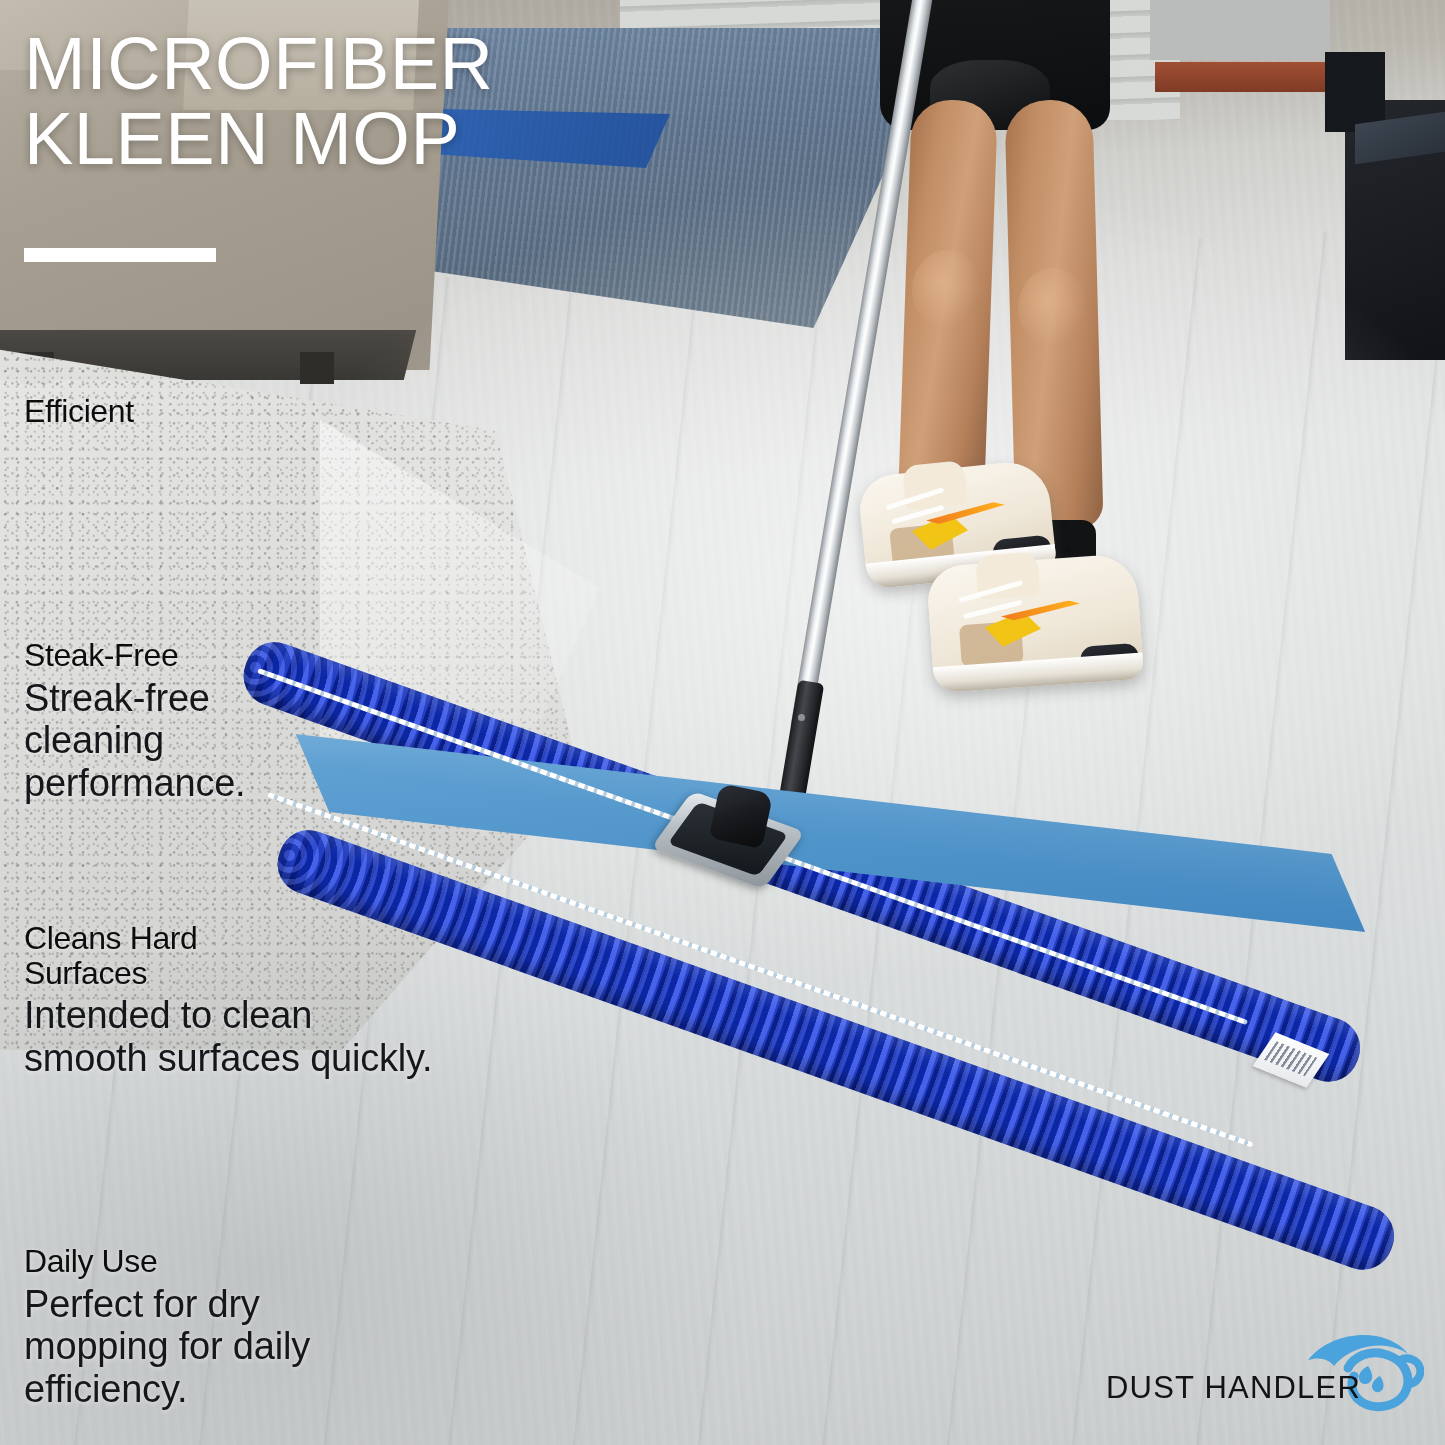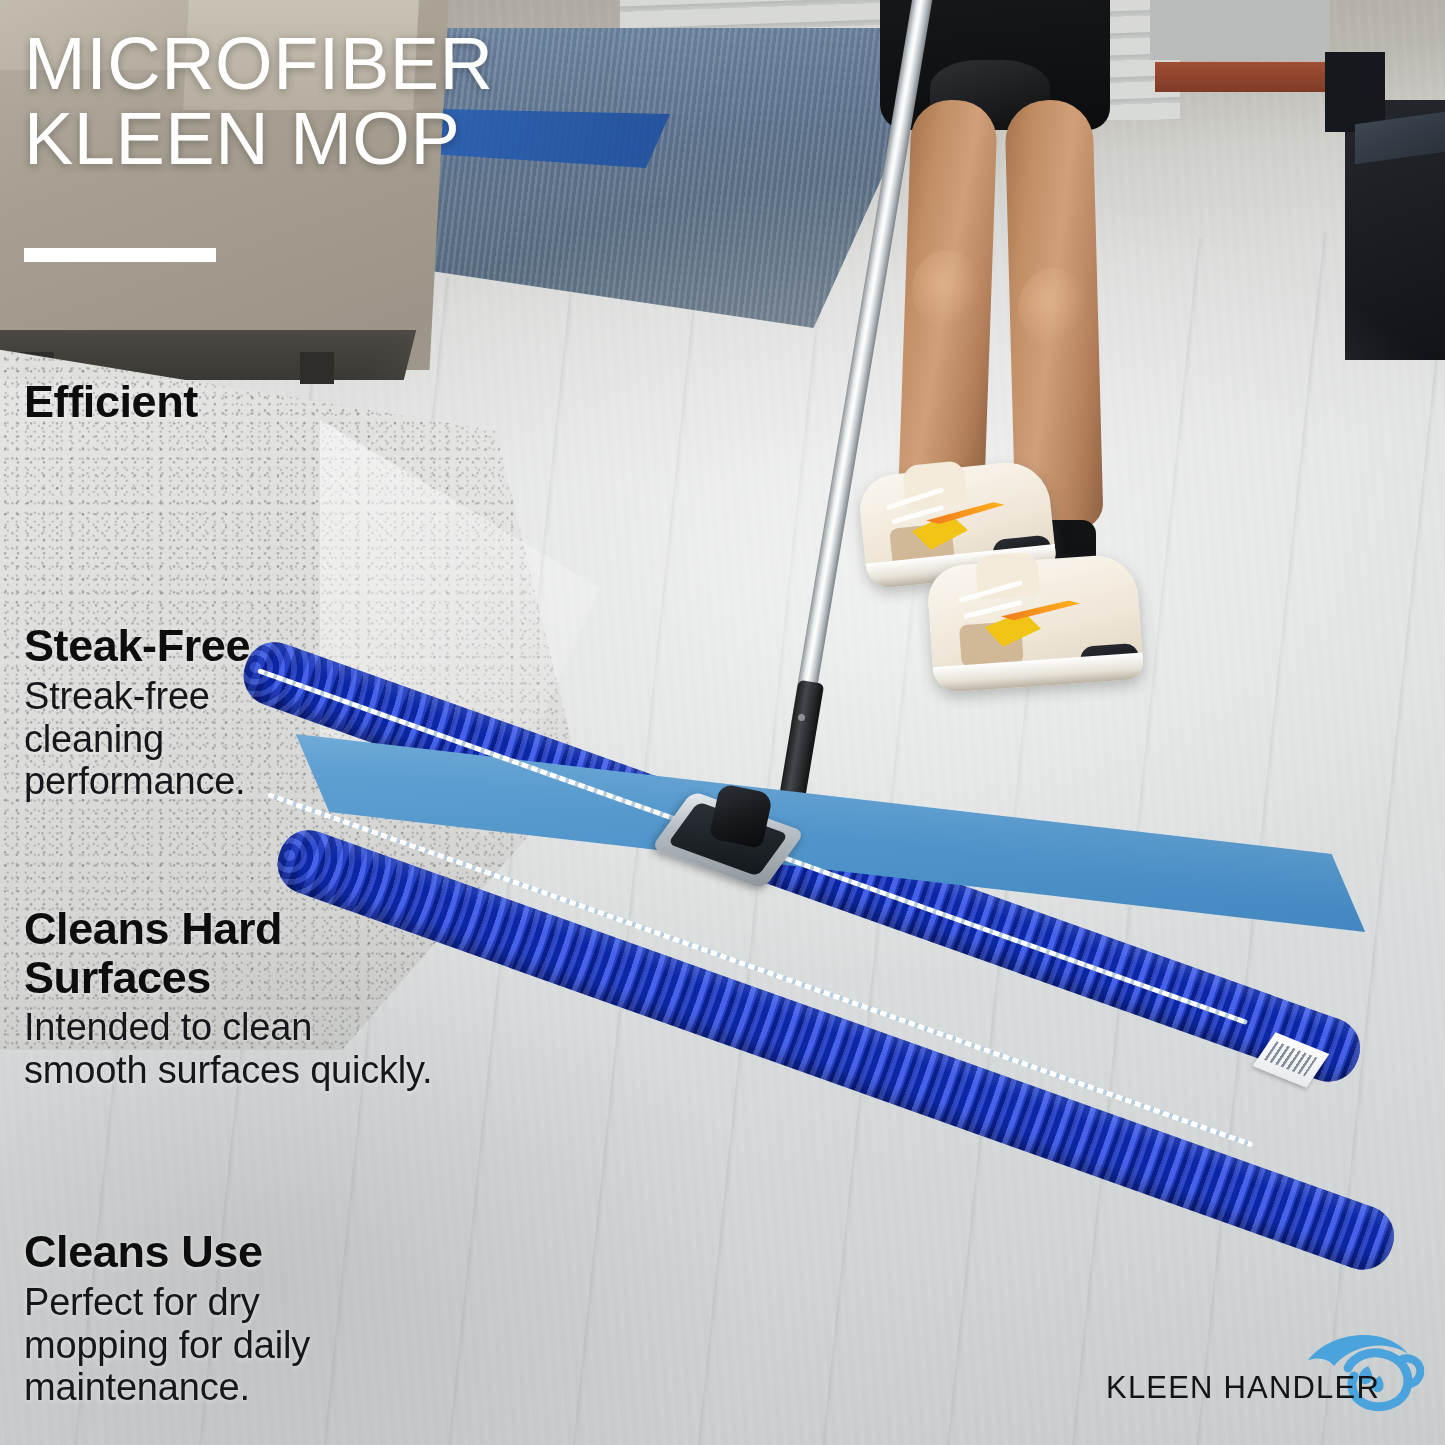--- a/index.html
+++ b/index.html
@@ -483,25 +483,25 @@
     height: 14px;
     background: #ffffff;
   }
 
   .feature {
     position: absolute;
     left: 24px;
   }
   .feature-head {
     color: #0d0d0d;
-    font-size: 45px;
-    font-weight: 700;
+    font-size: 32px;
+    font-weight: 400;
     line-height: 1.08;
     letter-spacing: -0.4px;
-    margin: 0 0 4px 0;
+    margin: 16px 0 4px 0;
     text-shadow: 0 1px 5px rgba(255,255,255,.55);
     white-space: pre-line;
   }
   .feature-body {
     color: #16171a;
     font-size: 38px;
     font-weight: 400;
     line-height: 1.13;
     letter-spacing: -0.2px;
     margin: 0;
@@ -647,34 +647,34 @@
     </div>
 
     <div class="feature f3">
       <div class="feature-head">Cleans Hard
 Surfaces</div>
       <div class="feature-body">Intended to clean
 smooth surfaces quickly.</div>
     </div>
 
     <div class="feature f4">
-      <div class="feature-head">Cleans Use</div>
+      <div class="feature-head">Daily Use</div>
       <div class="feature-body">Perfect for dry
 mopping for daily
-maintenance.</div>
+efficiency.</div>
     </div>
 
     <div class="logo">
       <div class="logo-mark">
         <svg width="120" height="86" viewBox="0 0 120 86" xmlns="http://www.w3.org/2000/svg">
           <path d="M4 30 C20 10, 48 2, 72 6 C88 9, 98 16, 104 24 C96 18, 82 14, 68 16 C52 18, 38 26, 30 36 C26 30, 16 26, 4 30 Z" fill="#4aa3dd"></path>
           <path d="M44 38 C50 26, 66 20, 80 24 C92 27, 100 34, 103 44 C106 54, 102 66, 92 72 C80 79, 64 78, 55 70 C48 64, 46 54, 50 46" fill="none" stroke="#4aa3dd" stroke-width="9" stroke-linecap="round"></path>
           <path d="M96 30 C104 26, 114 30, 116 38 C118 46, 112 54, 104 54" fill="none" stroke="#4aa3dd" stroke-width="8" stroke-linecap="round"></path>
           <path d="M64 36 C68 42, 70 48, 66 52 C62 56, 56 54, 55 49 C54 44, 58 39, 64 36 Z" fill="#4aa3dd"></path>
           <path d="M76 46 C80 52, 81 58, 77 61 C73 64, 68 61, 68 56 C68 52, 72 48, 76 46 Z" fill="#4aa3dd"></path>
         </svg>
       </div>
-      <div class="logo-text">KLEEN HANDLER</div>
+      <div class="logo-text">DUST HANDLER</div>
     </div>
 
   </div>
 
 </div>
 
 </body></html>

